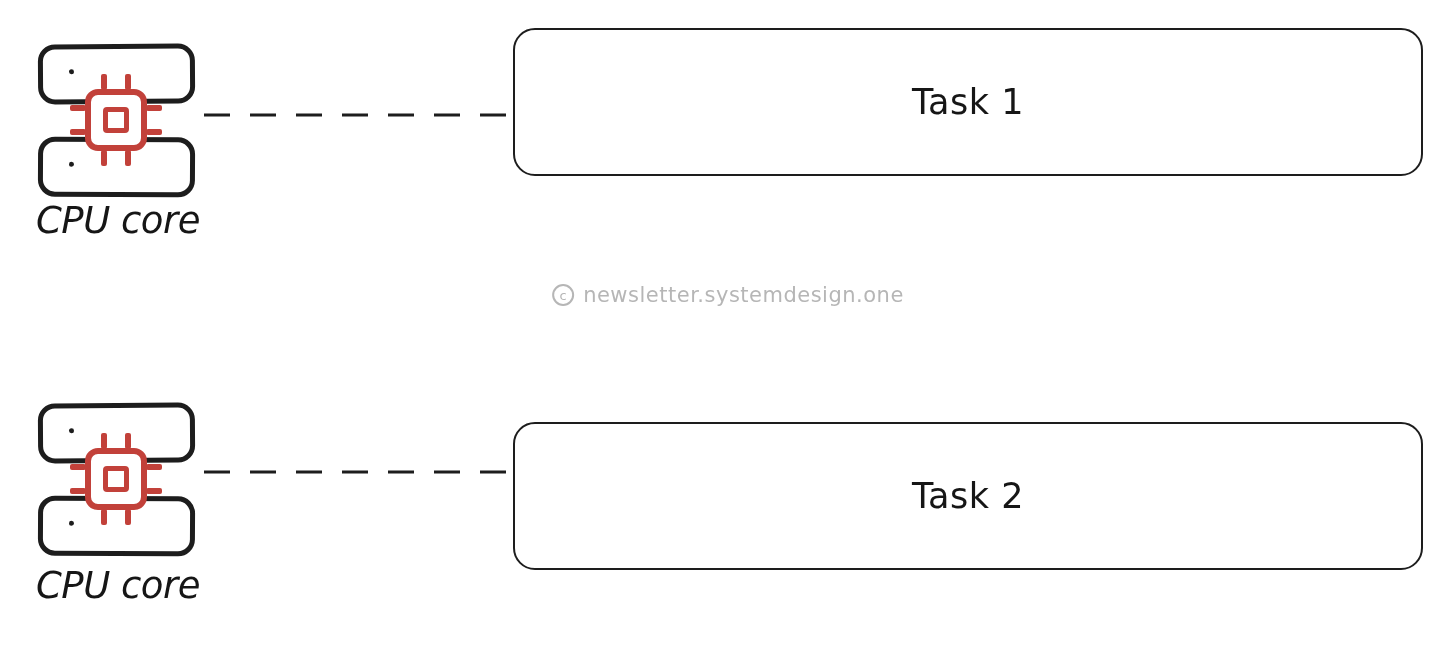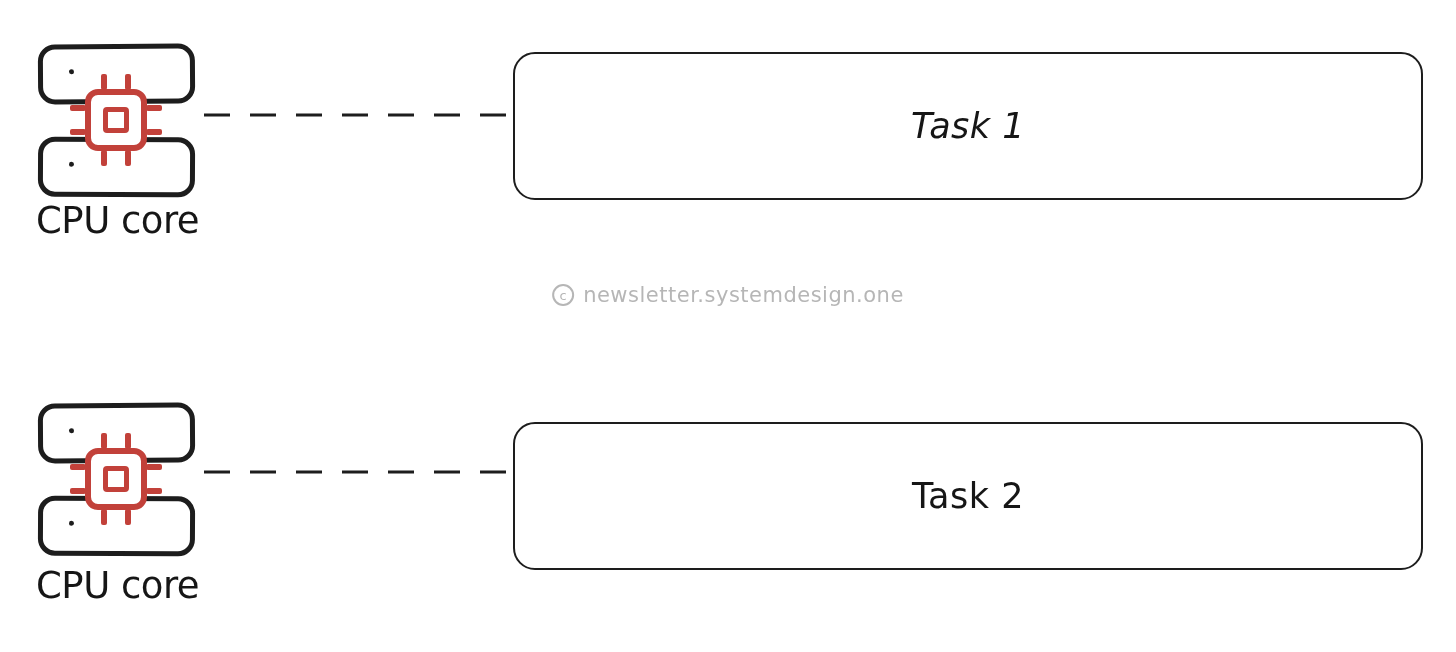--- a/index.html
+++ b/index.html
@@ -86,20 +86,21 @@
   }
 
   
   .cpu-label {
     position: absolute;
     font-size: 37px;
     line-height: 1.1;
     letter-spacing: -0.5px;
     color: #161616;
     white-space: nowrap;
+    font-style: italic;
   }
 
   
   .connector {
     position: absolute;
     display: block;
   }
 
   
   .task-box {
@@ -174,21 +175,21 @@
       <span class="chip-inner"></span>
     </div>
   </div>
 
   <div class="cpu-label" style="left:36px; top:201px;">CPU core</div>
 
   <svg class="connector" style="left:204px; top:112px;" width="309" height="6">
     <line x1="0" y1="3" x2="309" y2="3" stroke="#1d1d1d" stroke-width="3" stroke-dasharray="26 20"></line>
   </svg>
 
-  <div class="task-box" style="top:52px;font-style:italic;">
+  <div class="task-box" style="top:28px;">
     <span class="task-label">Task 1</span>
   </div>
 
   <div class="watermark">
     <span class="wm-circle">c</span>
     <span class="wm-text">newsletter.systemdesign.one</span>
   </div>
 
   <div class="cpu-icon" style="left:38px; top:403px;">
     <div class="slab slab-top">

